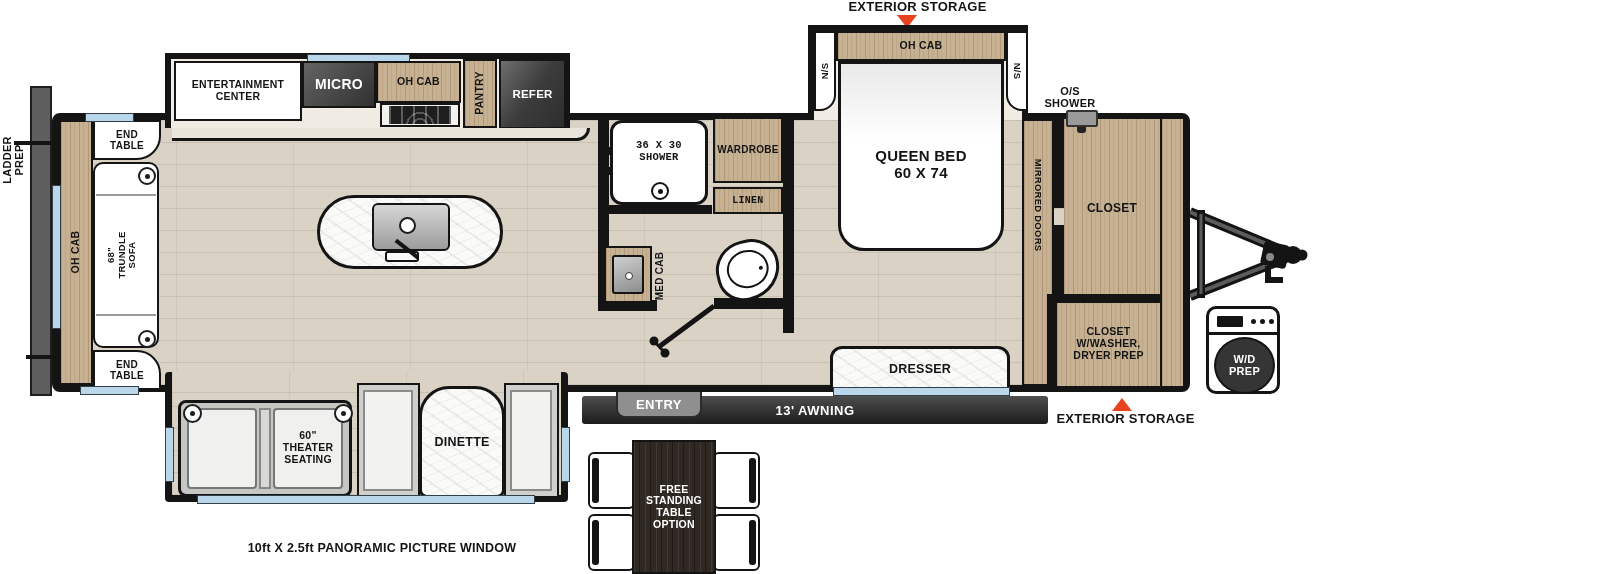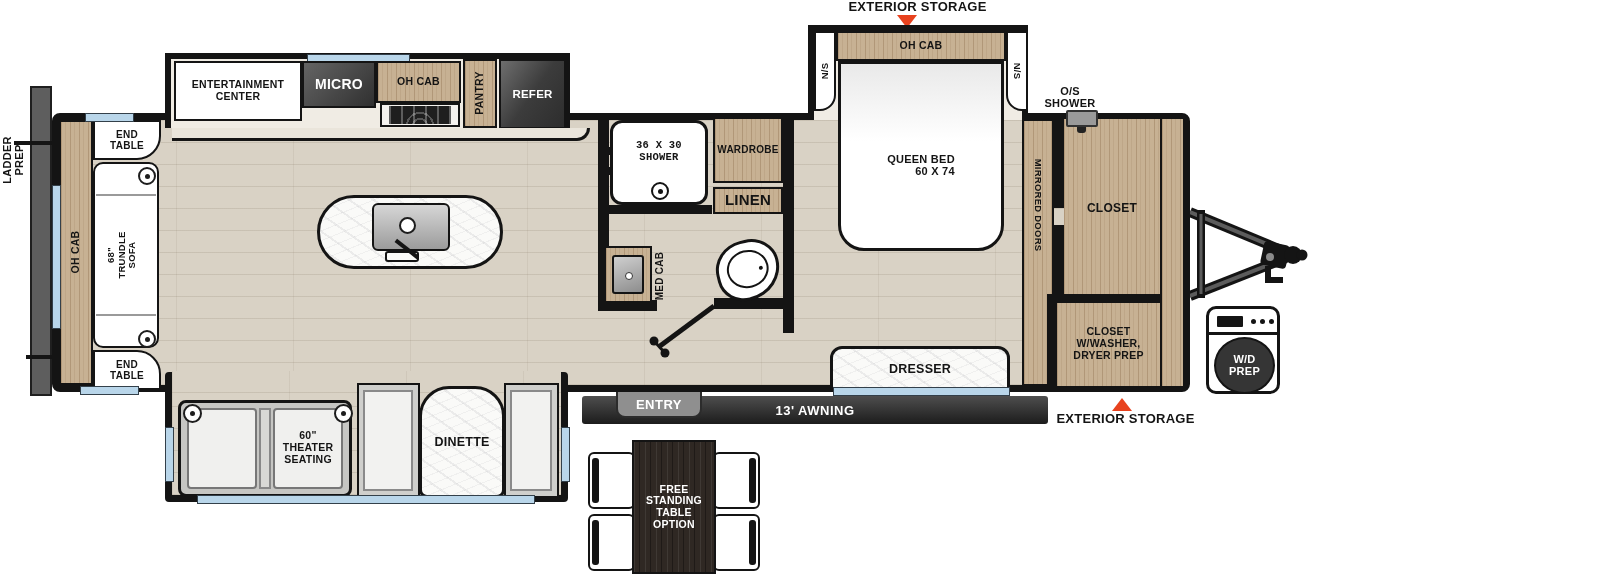--- a/index.html
+++ b/index.html
@@ -106,21 +106,21 @@
   <div class="lbl" style="left:610px;top:124px;width:98px;height:56px;font-family:Liberation Mono, monospace;">36 X 30
 SHOWER</div>
   <div class="abs" style="left:651px;top:182px;width:14px;height:14px;border:2.5px solid #141414;border-radius:50%;background:#fff;display:flex;align-items:center;justify-content:center;">
       <i style="width:5px;height:5px;border-radius:50%;background:#141414;"></i>
     </div>
   <div class="abs" style="left:600px;top:147px;width:10px;height:8px;background:#141414;"></div>
   <div class="abs" style="left:600px;top:167px;width:10px;height:8px;background:#141414;"></div>
   <div class="abs wood" style="left:713px;top:117px;width:70px;height:66px;box-sizing:border-box;border-width:2.5px;"></div>
   <div class="lbl" style="left:713px;top:117px;width:70px;height:66px;font-size:10px;">WARDROBE</div>
   <div class="abs wood" style="left:713px;top:187px;width:70px;height:27px;box-sizing:border-box;border-width:2.5px;"></div>
-  <div class="lbl" style="left:713px;top:187px;width:70px;height:27px;font-size:15px;">LINEN</div>
+  <div class="lbl" style="left:713px;top:187px;width:70px;height:27px;font-size:10px;font-family:Liberation Mono, monospace;">LINEN</div>
   <div class="abs wood" style="left:604px;top:246px;width:48px;height:57px;box-sizing:border-box;"></div>
   <div class="abs" style="left:612px;top:255px;width:32px;height:39px;background:linear-gradient(160deg,#cfcfcf,#8d8d8d);border:2px solid #141414;border-radius:3px;box-sizing:border-box;"></div>
   <div class="abs" style="left:625px;top:272px;width:6px;height:6px;background:#fff;border:1px solid #333;border-radius:50%;"></div>
   <div class="lbl" style="left:620px;top:269px;width:80px;height:14px;font-size:10px;transform:rotate(-90deg);">MED CAB</div>
   <div class="abs" style="left:716px;top:240px;width:64px;height:60px;background:#fff;border:3.5px solid #141414;border-radius:50% 46% 58% 44%;transform:rotate(-14deg);box-sizing:border-box;">
     <div class="abs" style="left:8px;top:7px;right:8px;bottom:9px;border:2.5px solid #141414;border-radius:50%;"></div>
     <div class="abs" style="right:14px;top:26px;width:4px;height:4px;background:#141414;border-radius:50%;"></div>
   </div>
   <svg class="abs" style="left:640px;top:300px;" width="90" height="62" viewBox="0 0 90 62">
     <line x1="74" y1="6" x2="20" y2="46" stroke="#141414" stroke-width="5"></line>
@@ -130,21 +130,21 @@
   </svg>
 
   <div class="abs" style="left:808px;top:25px;width:220px;height:95px;border:6px solid #141414;border-bottom:none;box-sizing:border-box;background:#f0ece4;"></div>
   <div class="abs whitebox" style="left:814px;top:31px;width:22px;height:80px;border-width:2px;border-radius:0 0 16px 0;box-sizing:border-box;"></div>
   <div class="lbl" style="left:800px;top:64px;width:50px;height:14px;font-size:9.5px;transform:rotate(-90deg);">N/S</div>
   <div class="abs whitebox" style="left:1006px;top:31px;width:22px;height:80px;border-width:2px;border-radius:0 0 0 16px;box-sizing:border-box;"></div>
   <div class="lbl" style="left:992px;top:64px;width:50px;height:14px;font-size:9.5px;transform:rotate(90deg);">N/S</div>
   <div class="abs wood" style="left:836px;top:31px;width:170px;height:30px;box-sizing:border-box;"></div>
   <div class="lbl" style="left:836px;top:31px;width:170px;height:30px;">OH CAB</div>
   <div class="abs" style="left:838px;top:61px;width:166px;height:190px;background:linear-gradient(180deg,#e9e9e9,#ffffff 42%);border:3px solid #141414;border-radius:0 0 26px 26px;box-sizing:border-box;"></div>
-  <div class="lbl" style="left:838px;top:145px;width:166px;height:40px;font-size:11px;text-align:right;">QUEEN BED
+  <div class="lbl" style="left:838px;top:145px;width:166px;height:40px;font-size:15px;">QUEEN BED
 60 X 74</div>
 
   <div class="abs wood" style="left:1022px;top:119px;width:32px;height:267px;box-sizing:border-box;"></div>
   <div class="lbl" style="left:978px;top:198px;width:120px;height:14px;font-size:9.5px;transform:rotate(90deg);">MIRRORED DOORS</div>
   <div class="abs wall" style="left:1054px;top:119px;width:10px;height:89px;"></div>
   <div class="abs wall" style="left:1054px;top:225px;width:10px;height:70px;"></div>
   <div class="abs wall" style="left:1047px;top:294px;width:113px;height:9px;"></div>
   <div class="abs wall" style="left:1047px;top:294px;width:10px;height:92px;"></div>
   <div class="abs wood" style="left:1064px;top:119px;width:96px;height:175px;border:none;"></div>
   <div class="lbl" style="left:1064px;top:199px;width:96px;height:20px;font-size:12px;">CLOSET</div>
@@ -215,20 +215,21 @@
   <div class="abs" style="left:363px;top:390px;width:50px;height:101px;background:#f2f2f0;border:2px solid #8a8a8a;box-sizing:border-box;"></div>
   <div class="abs" style="left:504px;top:383px;width:55px;height:115px;background:#cfcfcc;border:2.5px solid #141414;box-sizing:border-box;"></div>
   <div class="abs" style="left:510px;top:390px;width:42px;height:101px;background:#f2f2f0;border:2px solid #8a8a8a;box-sizing:border-box;"></div>
   <div class="abs marble" style="left:419px;top:386px;width:86px;height:112px;border:3px solid #141414;border-radius:30px 30px 8px 8px;box-sizing:border-box;"></div>
   <div class="lbl" style="left:419px;top:386px;width:86px;height:112px;font-size:12.5px;">DINETTE</div>
 
   <div class="abs win" style="left:165px;top:427px;width:7px;height:53px;"></div>
   <div class="abs win" style="left:561px;top:427px;width:7px;height:53px;"></div>
   <div class="abs win" style="left:197px;top:495px;width:336px;height:7px;"></div>
 
+  <div class="lbl" style="left:232px;top:540px;width:300px;height:16px;font-size:12.5px;">10ft X 2.5ft PANORAMIC PICTURE WINDOW</div>
 
   <div class="abs whitebox" style="left:588px;top:452px;width:47px;height:57px;border-radius:6px;box-sizing:border-box;">
     <div class="abs" style="left:2px;top:4px;bottom:4px;width:7px;background:#141414;border-radius:3px;"></div>
     </div>
   <div class="abs whitebox" style="left:588px;top:514px;width:47px;height:57px;border-radius:6px;box-sizing:border-box;">
     <div class="abs" style="left:2px;top:4px;bottom:4px;width:7px;background:#141414;border-radius:3px;"></div>
     </div>
   <div class="abs whitebox" style="left:713px;top:452px;width:47px;height:57px;border-radius:6px;box-sizing:border-box;">
     <div class="abs" style="right:2px;top:4px;bottom:4px;width:7px;background:#141414;border-radius:3px;"></div>
     </div>

